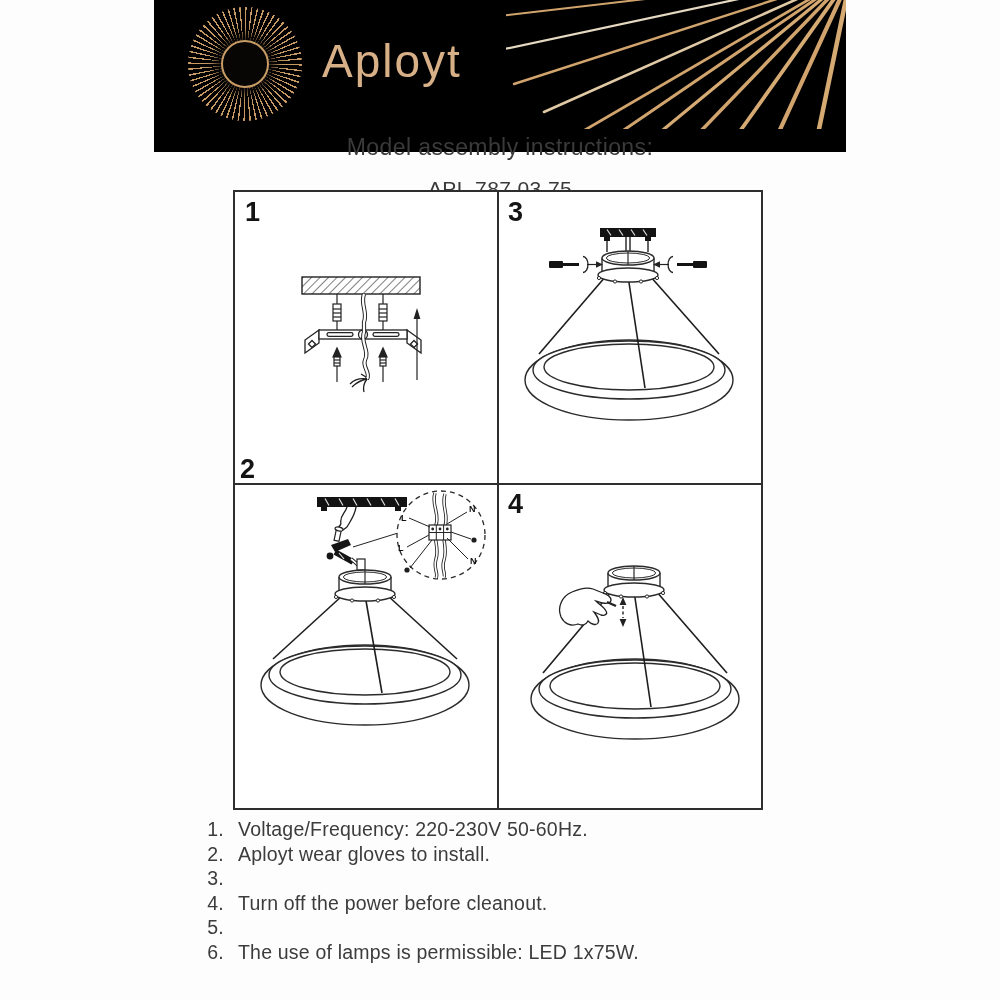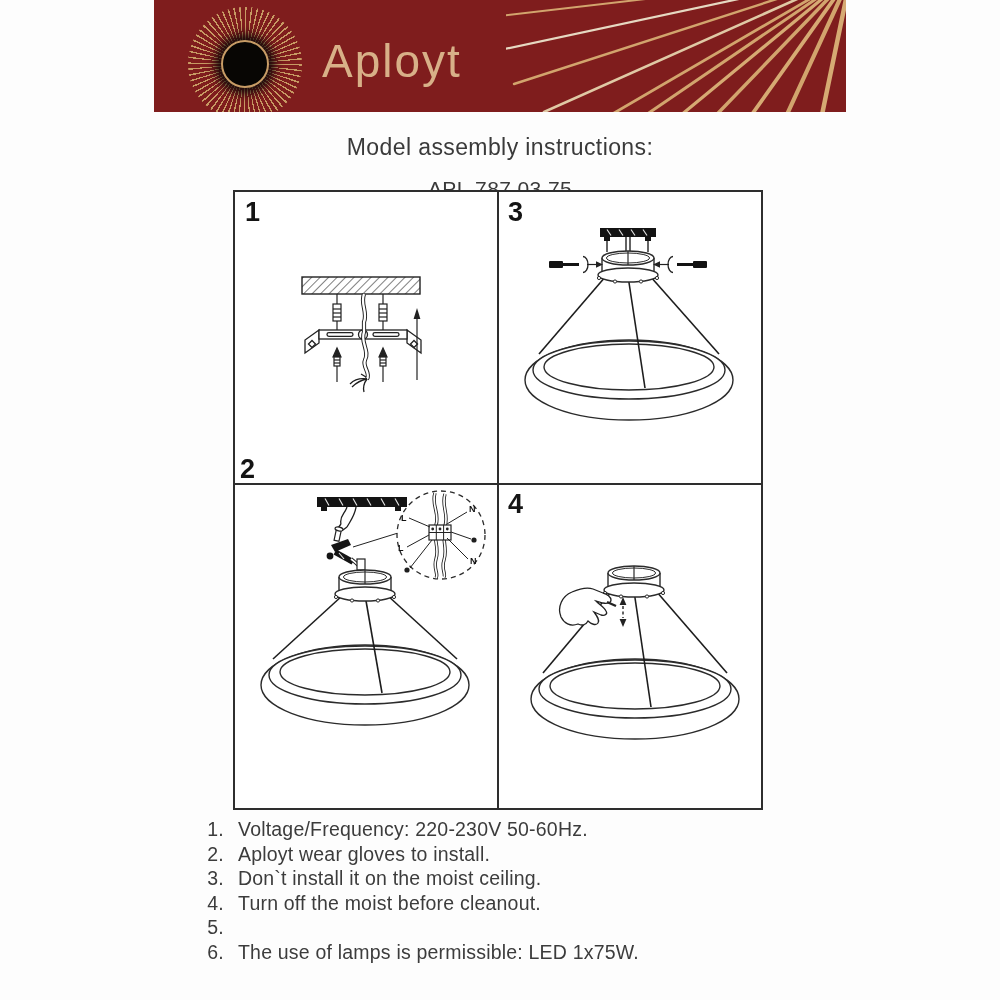--- a/index.html
+++ b/index.html
@@ -1,20 +1,20 @@
 <!DOCTYPE html>
 <html><head>
 <meta charset="utf-8">
 <style>
   html,body{margin:0;padding:0;}
   body{width:1000px;height:1000px;background:#ffffff;font-family:"Liberation Sans",sans-serif;}
   .page{position:relative;width:1000px;height:1000px;background:#fdfdfd;overflow:hidden;}
 
   
-  .banner{position:absolute;left:154px;top:0;width:692px;height:112px;background:#7f1d1d;overflow:hidden;}
+  .banner{position:absolute;left:154px;top:0;width:692px;height:152px;background:#000000;overflow:hidden;}
   .sunburst{position:absolute;left:34px;top:7px;width:114px;height:114px;border-radius:50%;
     background:repeating-conic-gradient(from 0deg,#c79a63 0deg 1.6deg,transparent 1.6deg 6deg);}
   .sunburst-core{position:absolute;left:50%;top:50%;width:44px;height:44px;transform:translate(-50%,-50%);
     border-radius:50%;background:#080604;border:2px solid #c89c66;box-shadow:0 0 10px 6px rgba(11,9,8,.9);}
   .brand{position:absolute;left:168px;top:34px;font-size:46px;font-weight:400;letter-spacing:2px;color:#d8b088;}
   .rays{position:absolute;right:0;top:0;}
 
   
   .title-wrap{position:absolute;left:0;top:134px;width:1000px;text-align:center;color:#3a3a3a;}
   .title-main{font-size:23px;letter-spacing:.4px;text-align:center;}
@@ -321,25 +321,24 @@
     <div class="li">
       <span class="num">1.</span>
       <span class="txt">Voltage/Frequency: 220-230V 50-60Hz.</span>
     </div>
     <div class="li">
       <span class="num">2.</span>
       <span class="txt">Aployt wear gloves to install.</span>
     </div>
     <div class="li">
       <span class="num">3.</span>
-      <span class="txt">Don`t install it on the moist ceiling.</span>
     </div>
     <div class="li">
       <span class="num">4.</span>
-      <span class="txt">Turn off the moist before cleanout.</span>
+      <span class="txt">Turn off the power before cleanout.</span>
     </div>
     <div class="li">
       <span class="num">5.</span>
     </div>
     <div class="li">
       <span class="num">6.</span>
       <span class="txt">The use of lamps is permissible: LED 1x75W.</span>
     </div>
   </div>
 

